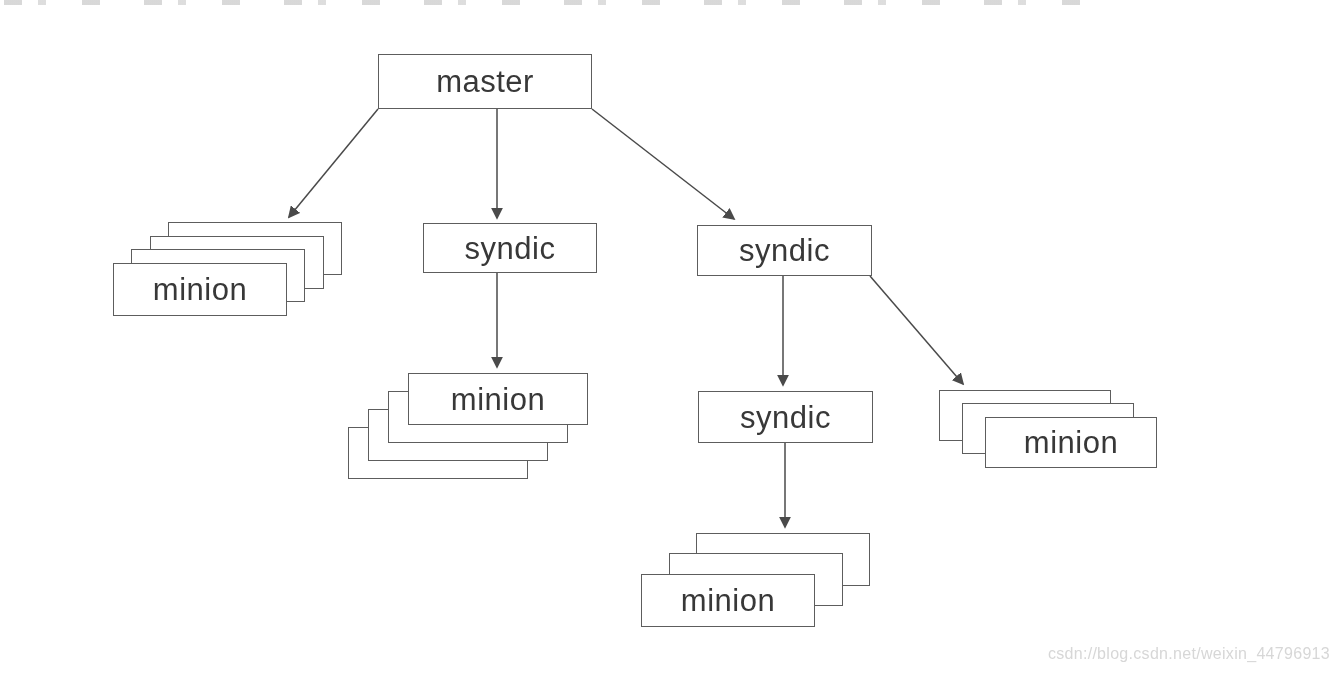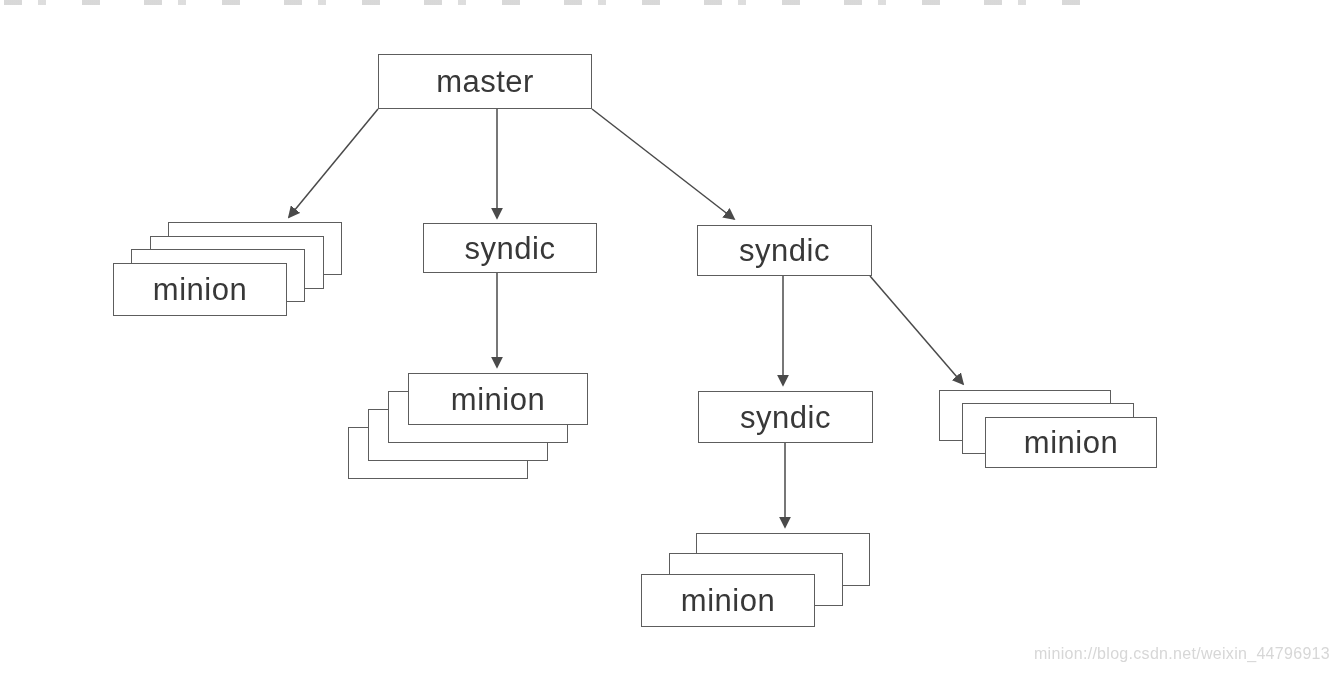--- a/index.html
+++ b/index.html
@@ -119,15 +119,15 @@
   </div>
 
   <div>
     <div class="card" style="left:696px; top:533px; width:174px; height:53px;"></div>
     <div class="card" style="left:669px; top:553px; width:174px; height:53px;"></div>
     <div class="card" style="left:641px; top:574px; width:174px; height:53px;">
       <span class="node-label">minion</span>
     </div>
   </div>
 
-  <div class="watermark">minion://blog.csdn.net/weixin_44796913</div>
+  <div class="watermark">csdn://blog.csdn.net/weixin_44796913</div>
 
 </div>
 
 </body></html>

